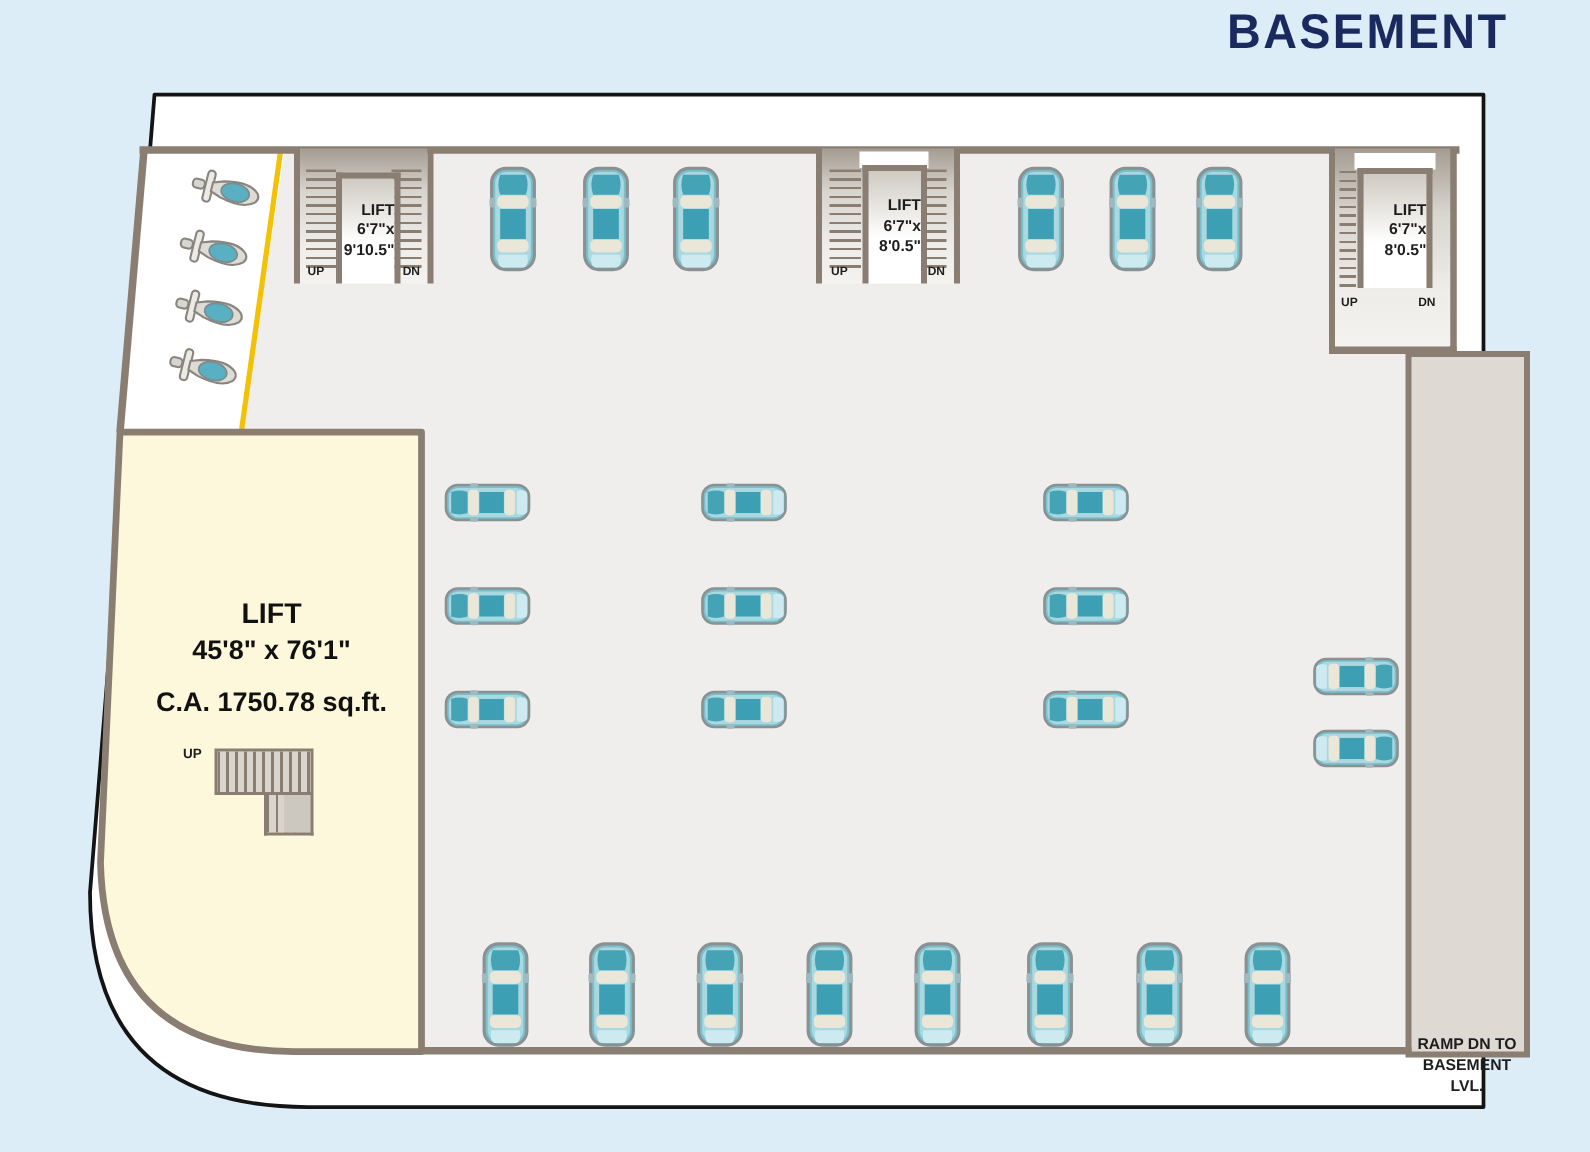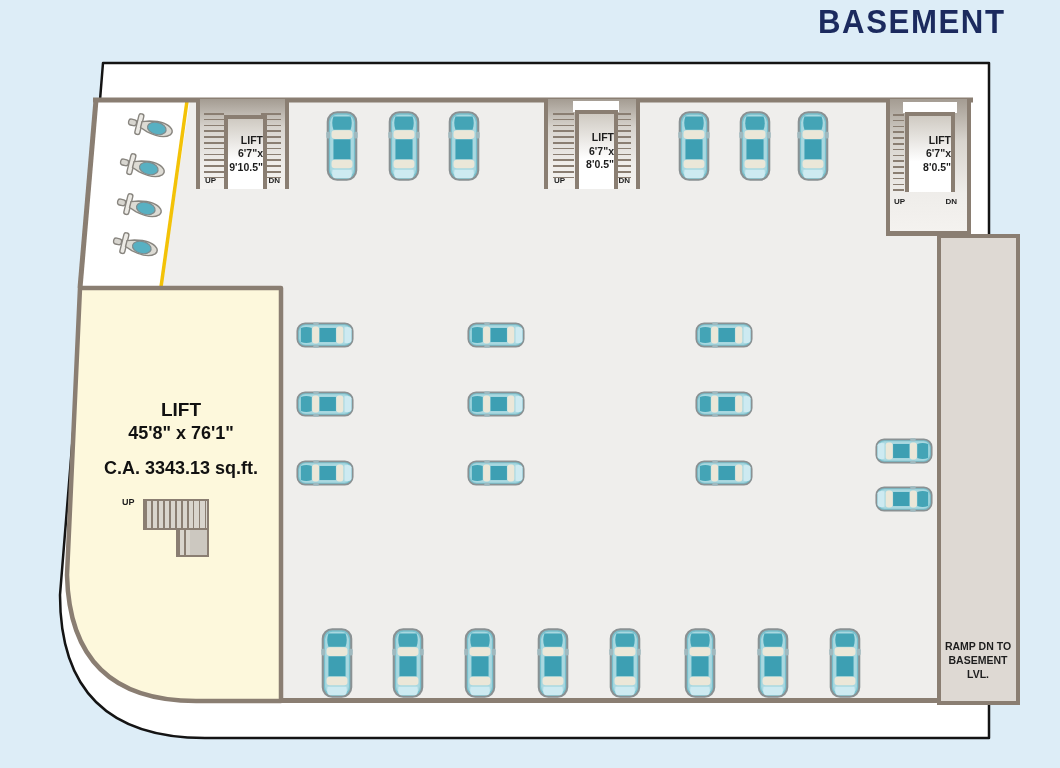--- a/index.html
+++ b/index.html
@@ -46,21 +46,21 @@
   }
   .store-stair-landing {
     position:absolute; box-sizing:border-box; border:2px solid #8a7e72; border-top:none;
     background:
       linear-gradient(90deg,rgba(0,0,0,0) 0 40%,#ccc8c0 40% 100%),
       repeating-linear-gradient(90deg,#8a7e72 0 1.5px,#d9d5cd 1.5px 6px);
   }
   .stair-up { position:absolute; left:122px; top:497px; font-size:9px; font-weight:bold; color:#1d1d1d; }
   
   .ramp-label {
-    position:absolute; left:938px; top:639px; width:80px; text-align:center;
+    position:absolute; left:938px; top:689px; width:80px; text-align:center;
     font-size:10.5px; font-weight:bold; color:#1d1d1d; line-height:1.35;
   }
 </style>
 </head>
 <body>
 
 <div class="canvas">
 
   <svg class="plan-svg" width="1060" height="768" viewBox="0 0 1060 768">
     <defs>
@@ -170,21 +170,21 @@
       <div>6'7"x</div>
       <div>8'0.5"</div>
     </div>
     <div class="updn" style="left:4px;   top:98px;">UP</div>
     <div class="updn" style="right:10px; top:98px;">DN</div>
   </div>
 
   <div class="store-text">
     <div class="store-name">LIFT</div>
     <div class="store-dims">45'8" x 76'1"</div>
-    <div class="store-area">C.A. 3343.13 sq.ft.</div>
+    <div class="store-area">C.A. 1750.78 sq.ft.</div>
   </div>
 
   <div class="store-stair" style="left:143px; top:499px; width:66px; height:31px;"></div>
   <div class="store-stair-landing" style="left:176px; top:530px; width:33px; height:27px;"></div>
   <div class="stair-up">UP</div>
 
   <div class="ramp-label">
     <div>RAMP DN TO</div>
     <div>BASEMENT LVL.</div>
   </div>

